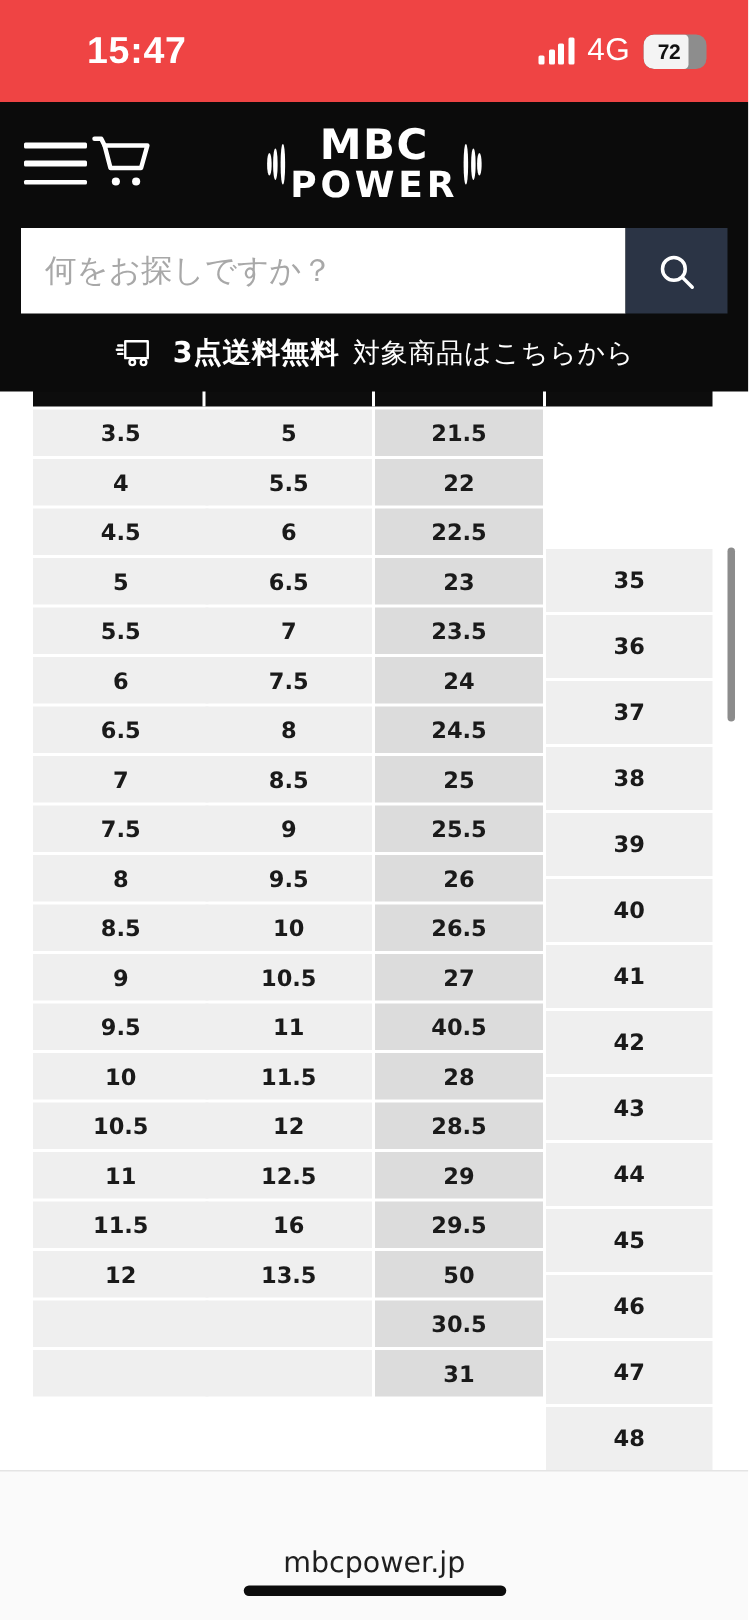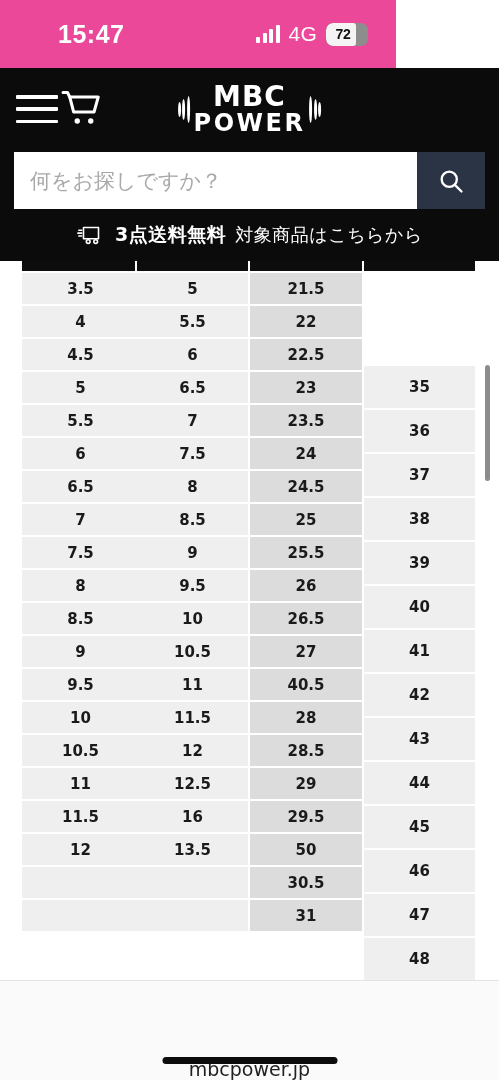--- a/index.html
+++ b/index.html
@@ -12,22 +12,22 @@
   #screen {
     position: relative;
     width: 499px; height: 1080px;
     background: #ffffff;
     overflow: hidden;
   }
 
   
   .statusbar {
     position: absolute; top: 0; left: 0;
-    width: 396px; height: 68px;
-    background: #ec4899;
+    width: 499px; height: 68px;
+    background: #ef4444;
     display: flex; align-items: center;
     justify-content: space-between;
     padding: 0 28px 0 58px;
   }
   .sb-time {
     color: #ffffff;
     font-size: 25px;
     font-weight: 600;
     letter-spacing: 0.5px;
   }
@@ -230,21 +230,21 @@
 
   
   .browser-bar {
     position: absolute;
     left: 0; bottom: 0;
     width: 499px; height: 100px;
     background: #fafafa;
     border-top: 1px solid #e4e4e4;
     display: flex; flex-direction: column;
     align-items: center;
-    justify-content: flex-end;
+    justify-content: center;
     padding-top: 22px;
   }
   .browser-url {
     font-size: 19px;
     color: #1f1f1f;
     font-family: "DejaVu Sans", sans-serif;
   }
   .home-indicator {
     position: absolute;
     bottom: 16px; left: 50%;

